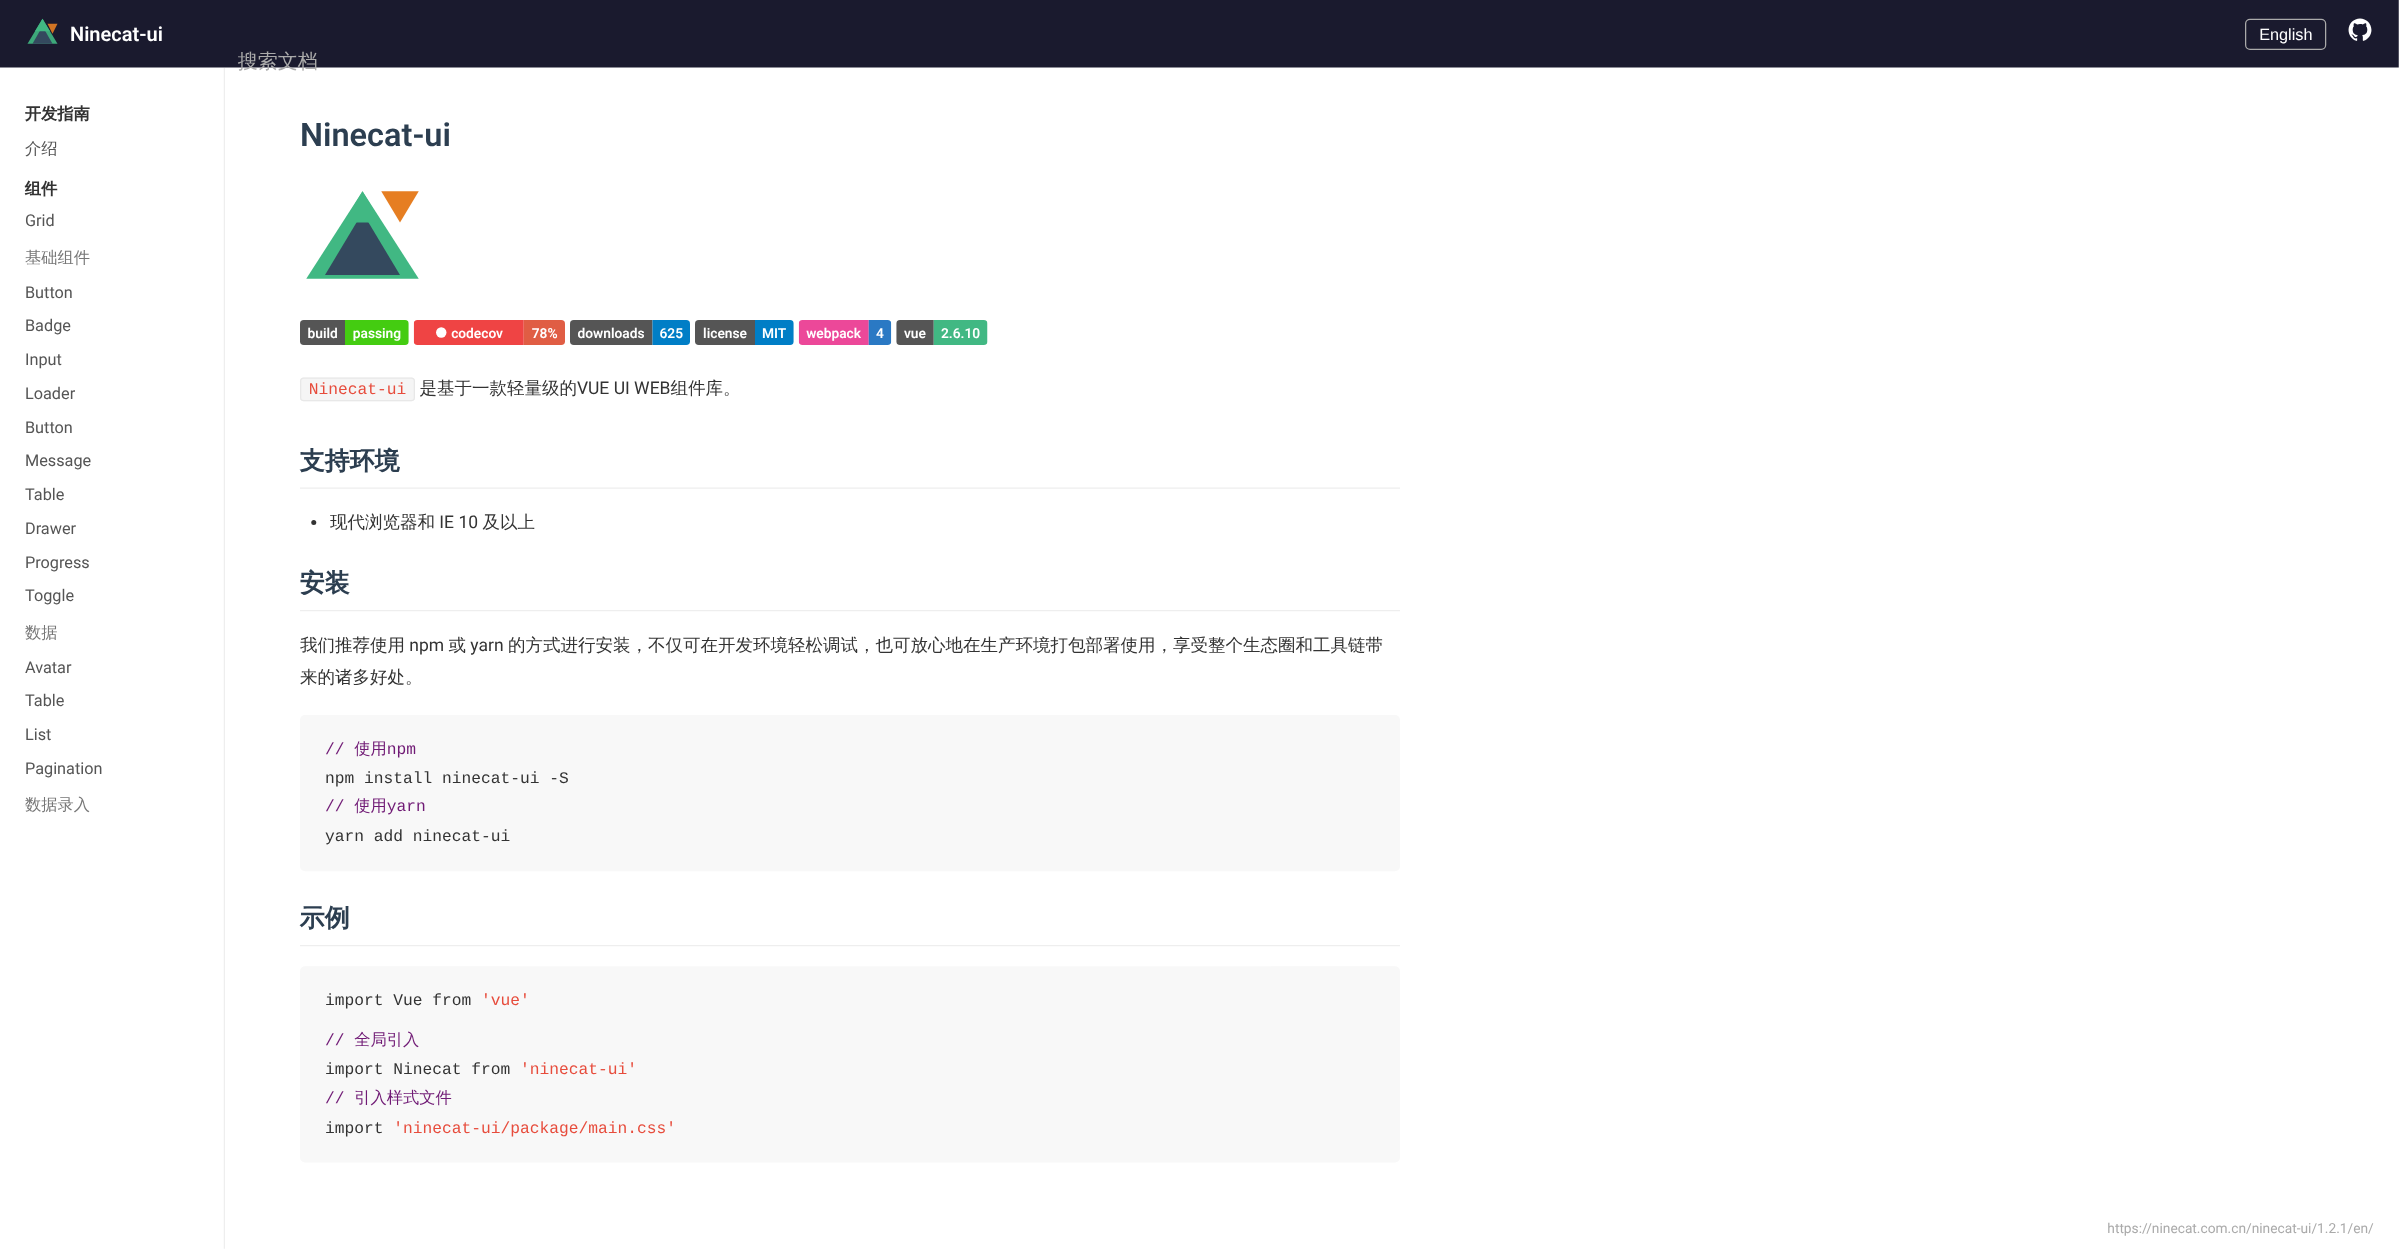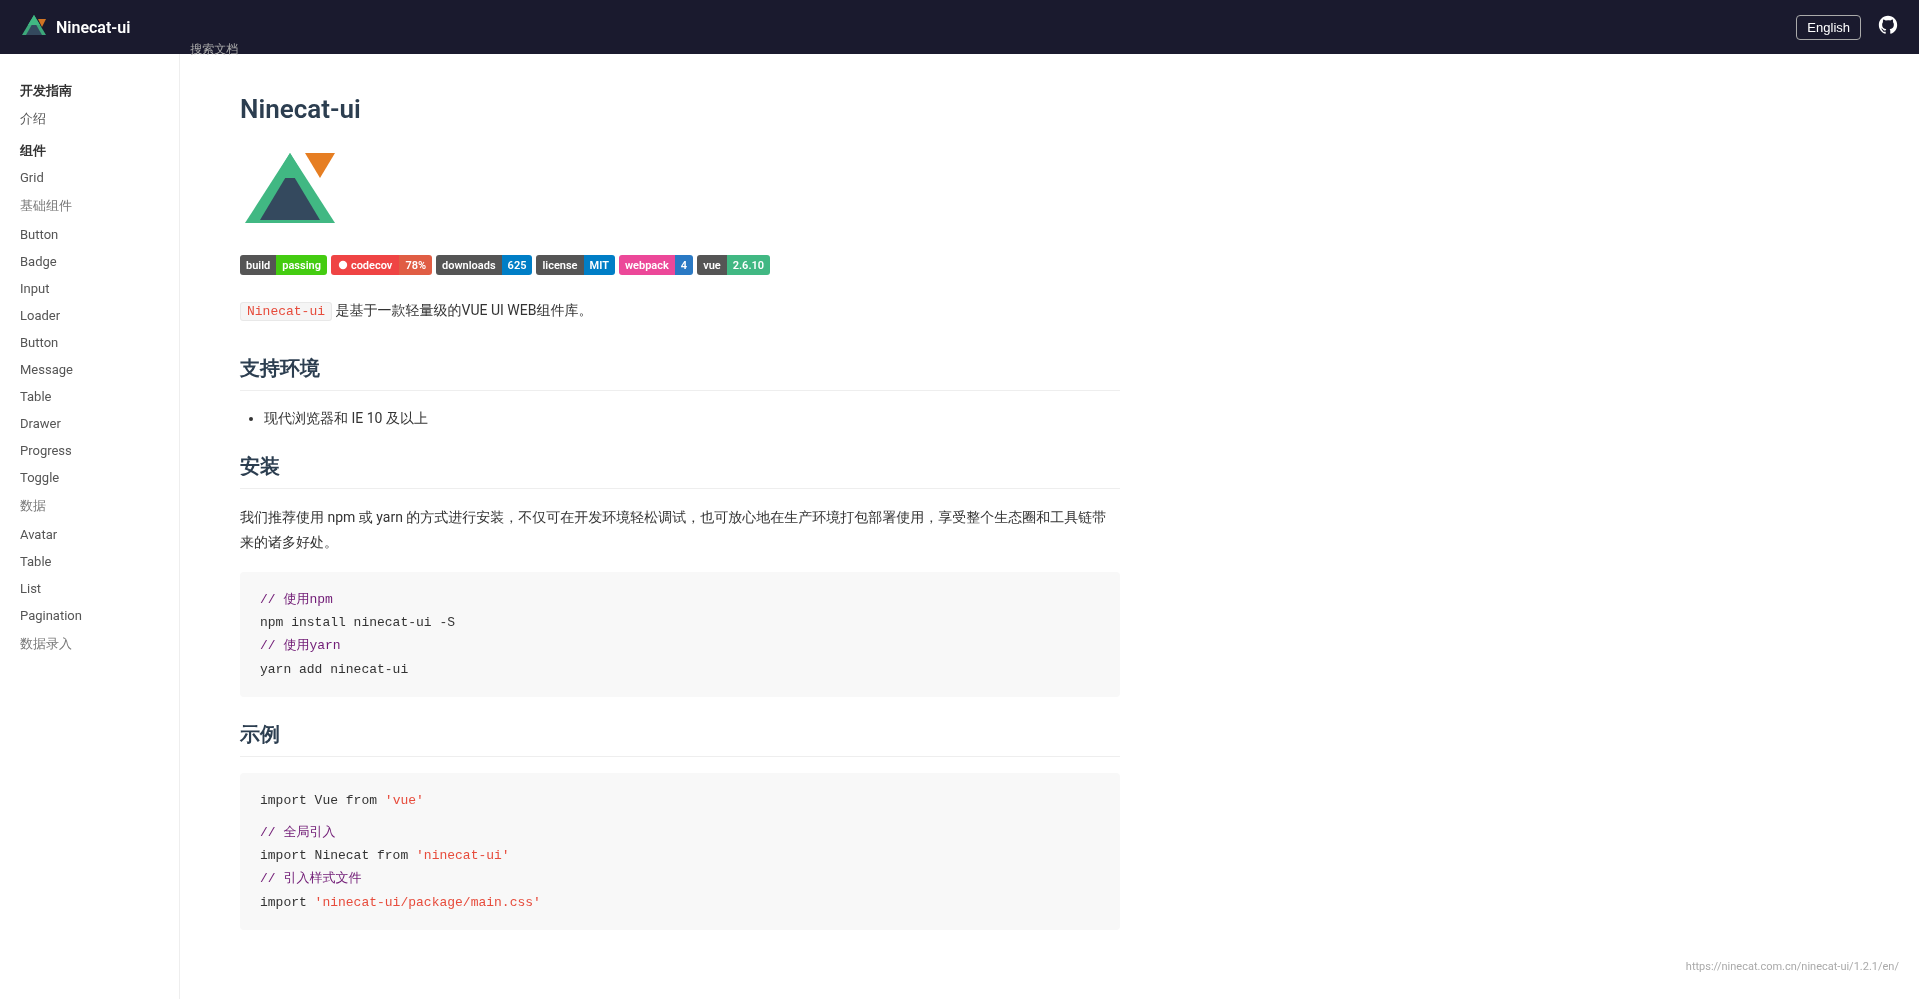--- a/index.html
+++ b/index.html
@@ -26,21 +26,21 @@
       color: #fff;
       text-decoration: none;
     }
     .logo-icon {
       width: 28px;
       height: 28px;
     }
     .header-search {
       margin-left: 60px;
       color: #aaa;
-      font-size: 12px;
+      font-size: 16px;
       cursor: pointer;
       margin-top: 44px;
     }
     .header-right {
       margin-left: auto;
       display: flex;
       align-items: center;
       gap: 16px;
     }
     .lang-btn {
@@ -210,21 +210,21 @@
       color: #333;
     }
     .code-comment { color: #701a75; }
     .code-keyword { color: #333; font-weight: normal; }
     .code-string { color: #e74c3c; }
     .code-normal { color: #333; }
 
     
     .footer-note {
       position: fixed;
-      bottom: 26px;
+      bottom: 10px;
       right: 20px;
       font-size: 11px;
       color: #aaa;
     }
   </style>
 </head>
 <body>
 
 <header class="header">
   <a class="header-logo">
@@ -296,21 +296,21 @@
     </div>
 
     <div class="badges">
 
       <span class="badge">
         <span class="badge-left" style="background:#555;">build</span>
         <span class="badge-right" style="background:#44cc11;">passing</span>
       </span>
 
       <span class="badge">
-        <span class="badge-left" style="background:#ef4444; display:flex; align-items:center; gap:3px; padding:0 7px;">
+        <span class="badge-left" style="background:#ef4444; display:flex; align-items:center; gap:3px; padding:0 17px;">
           <svg width="10" height="10" viewBox="0 0 24 24" fill="white">
               <circle cx="12" cy="12" r="10"></circle>
             </svg>
           codecov
         </span>
         <span class="badge-right" style="background:#e05d44;">78%</span>
       </span>
 
       <span class="badge">
         <span class="badge-left" style="background:#555;">downloads</span>

